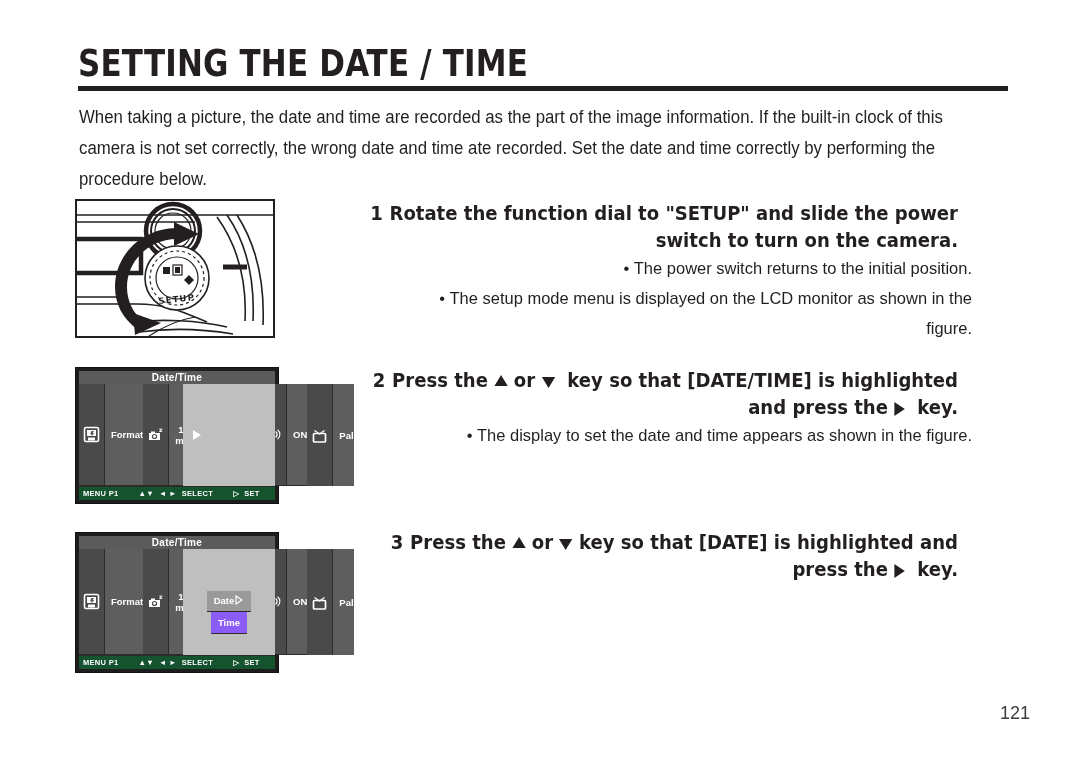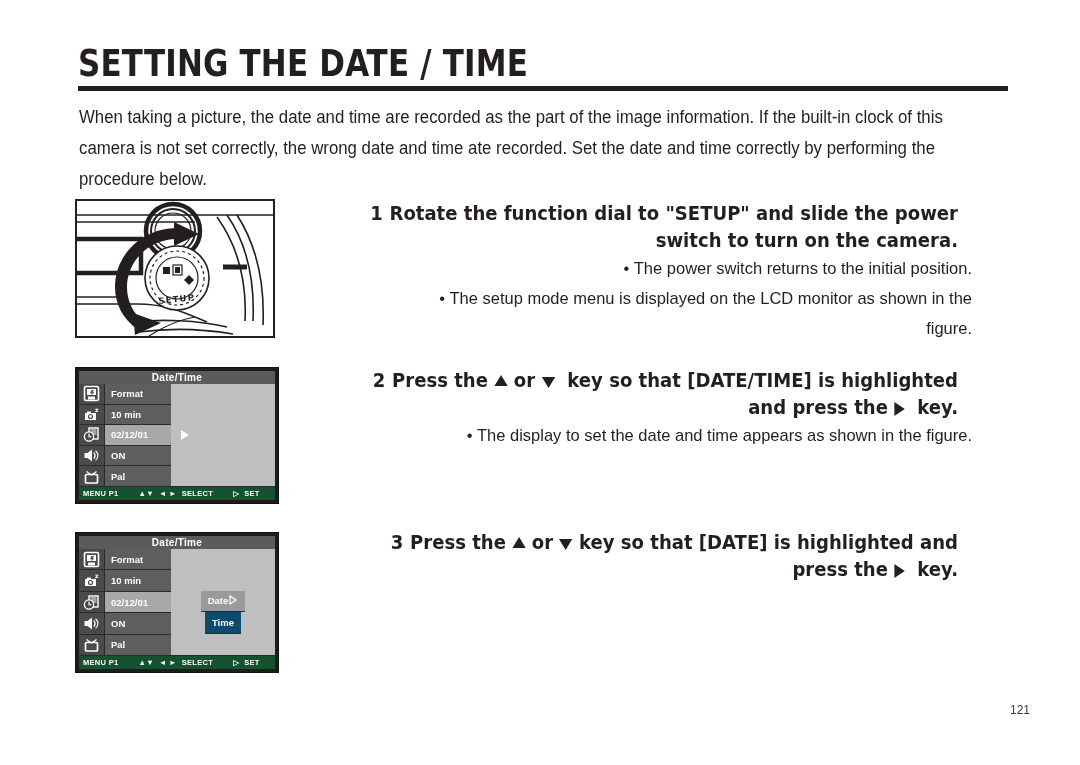--- a/index.html
+++ b/index.html
@@ -105,23 +105,23 @@
     height: 13px;
     letter-spacing: 0.3px;
     flex: none;
   }
   .lcd-body {
     flex: 1 1 auto;
     display: flex;
     min-height: 0;
   }
   .lcd-left {
-    width: 92px;
-    display: flex;
-    flex-direction: column;
+    width: 104px;
+    display: flex;
+    flex-direction: row;
     flex: none;
     text-align: center;
   }
   .lcd-right {
     flex: 1 1 auto;
     display: flex;
     flex-direction: column;
     background: #bfbfbf;
     position: relative;
     align-items: center;
@@ -166,21 +166,21 @@
     align-items: center;
     color: #ffffff;
     font-size: 9.5px;
     font-weight: bold;
     padding: 0 7px;
     box-sizing: border-box;
     min-height: 0;
     justify-content: space-between;
   }
   .rrow.filler { background: #bfbfbf; }
-  .rrow.dark { background: #0c4a6e; border-bottom: 1px solid #2b2b2b; }
+  .rrow.dark { background: #8b5cf6; border-bottom: 1px solid #2b2b2b; }
   .rrow.sel { background: #9a9a9a; border-bottom: 1px solid #2b2b2b; }
   .lcd-foot {
     height: 13px;
     flex: none;
     background: #14532d;
     color: #ffffff;
     font-size: 7.5px;
     font-weight: bold;
     display: flex;
     align-items: center;
@@ -263,21 +263,21 @@
   }
 
   #step1 { left: 293px; top: 200px; width: 700px; }
   #step2 { left: 293px; top: 367px; width: 700px; }
   #step3 { left: 293px; top: 529px; width: 700px; }
 
   #page-number {
     position: absolute;
     right: 50px;
     top: 703px;
-    font-size: 12px;
+    font-size: 18px;
     color: #3f3b3c;
     font-family: "Liberation Sans", sans-serif;
   }
 </style>
 </head>
 <body>
 
 <div id="page-title">SETTING THE DATE / TIME</div>
 <div id="title-rule"></div>
 

